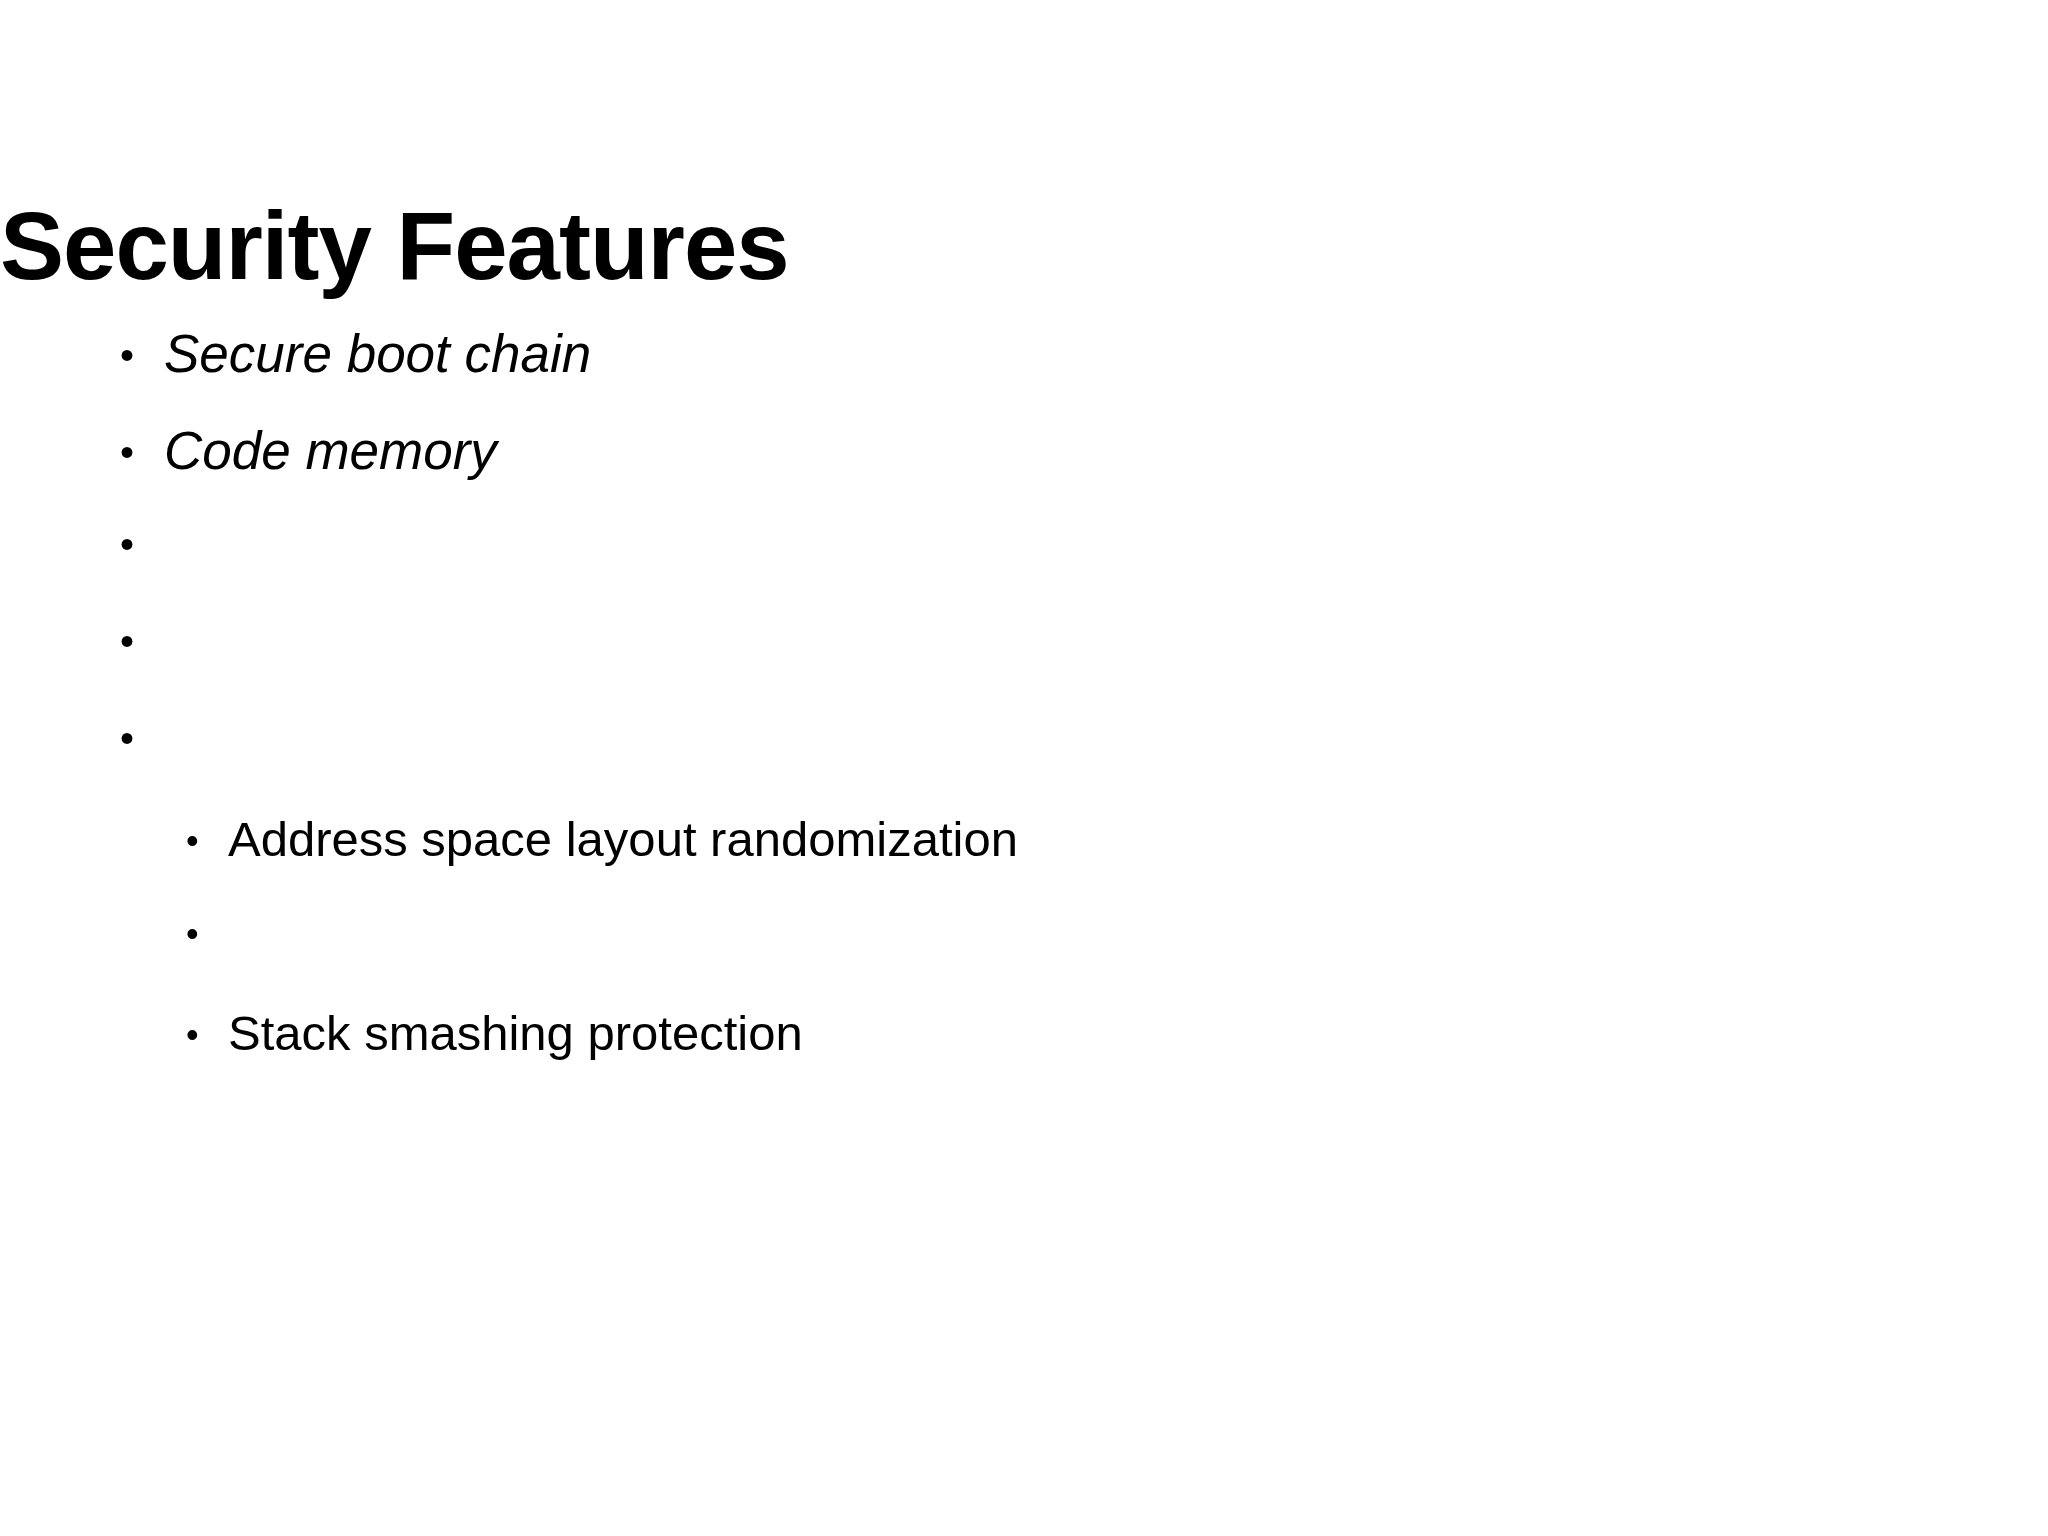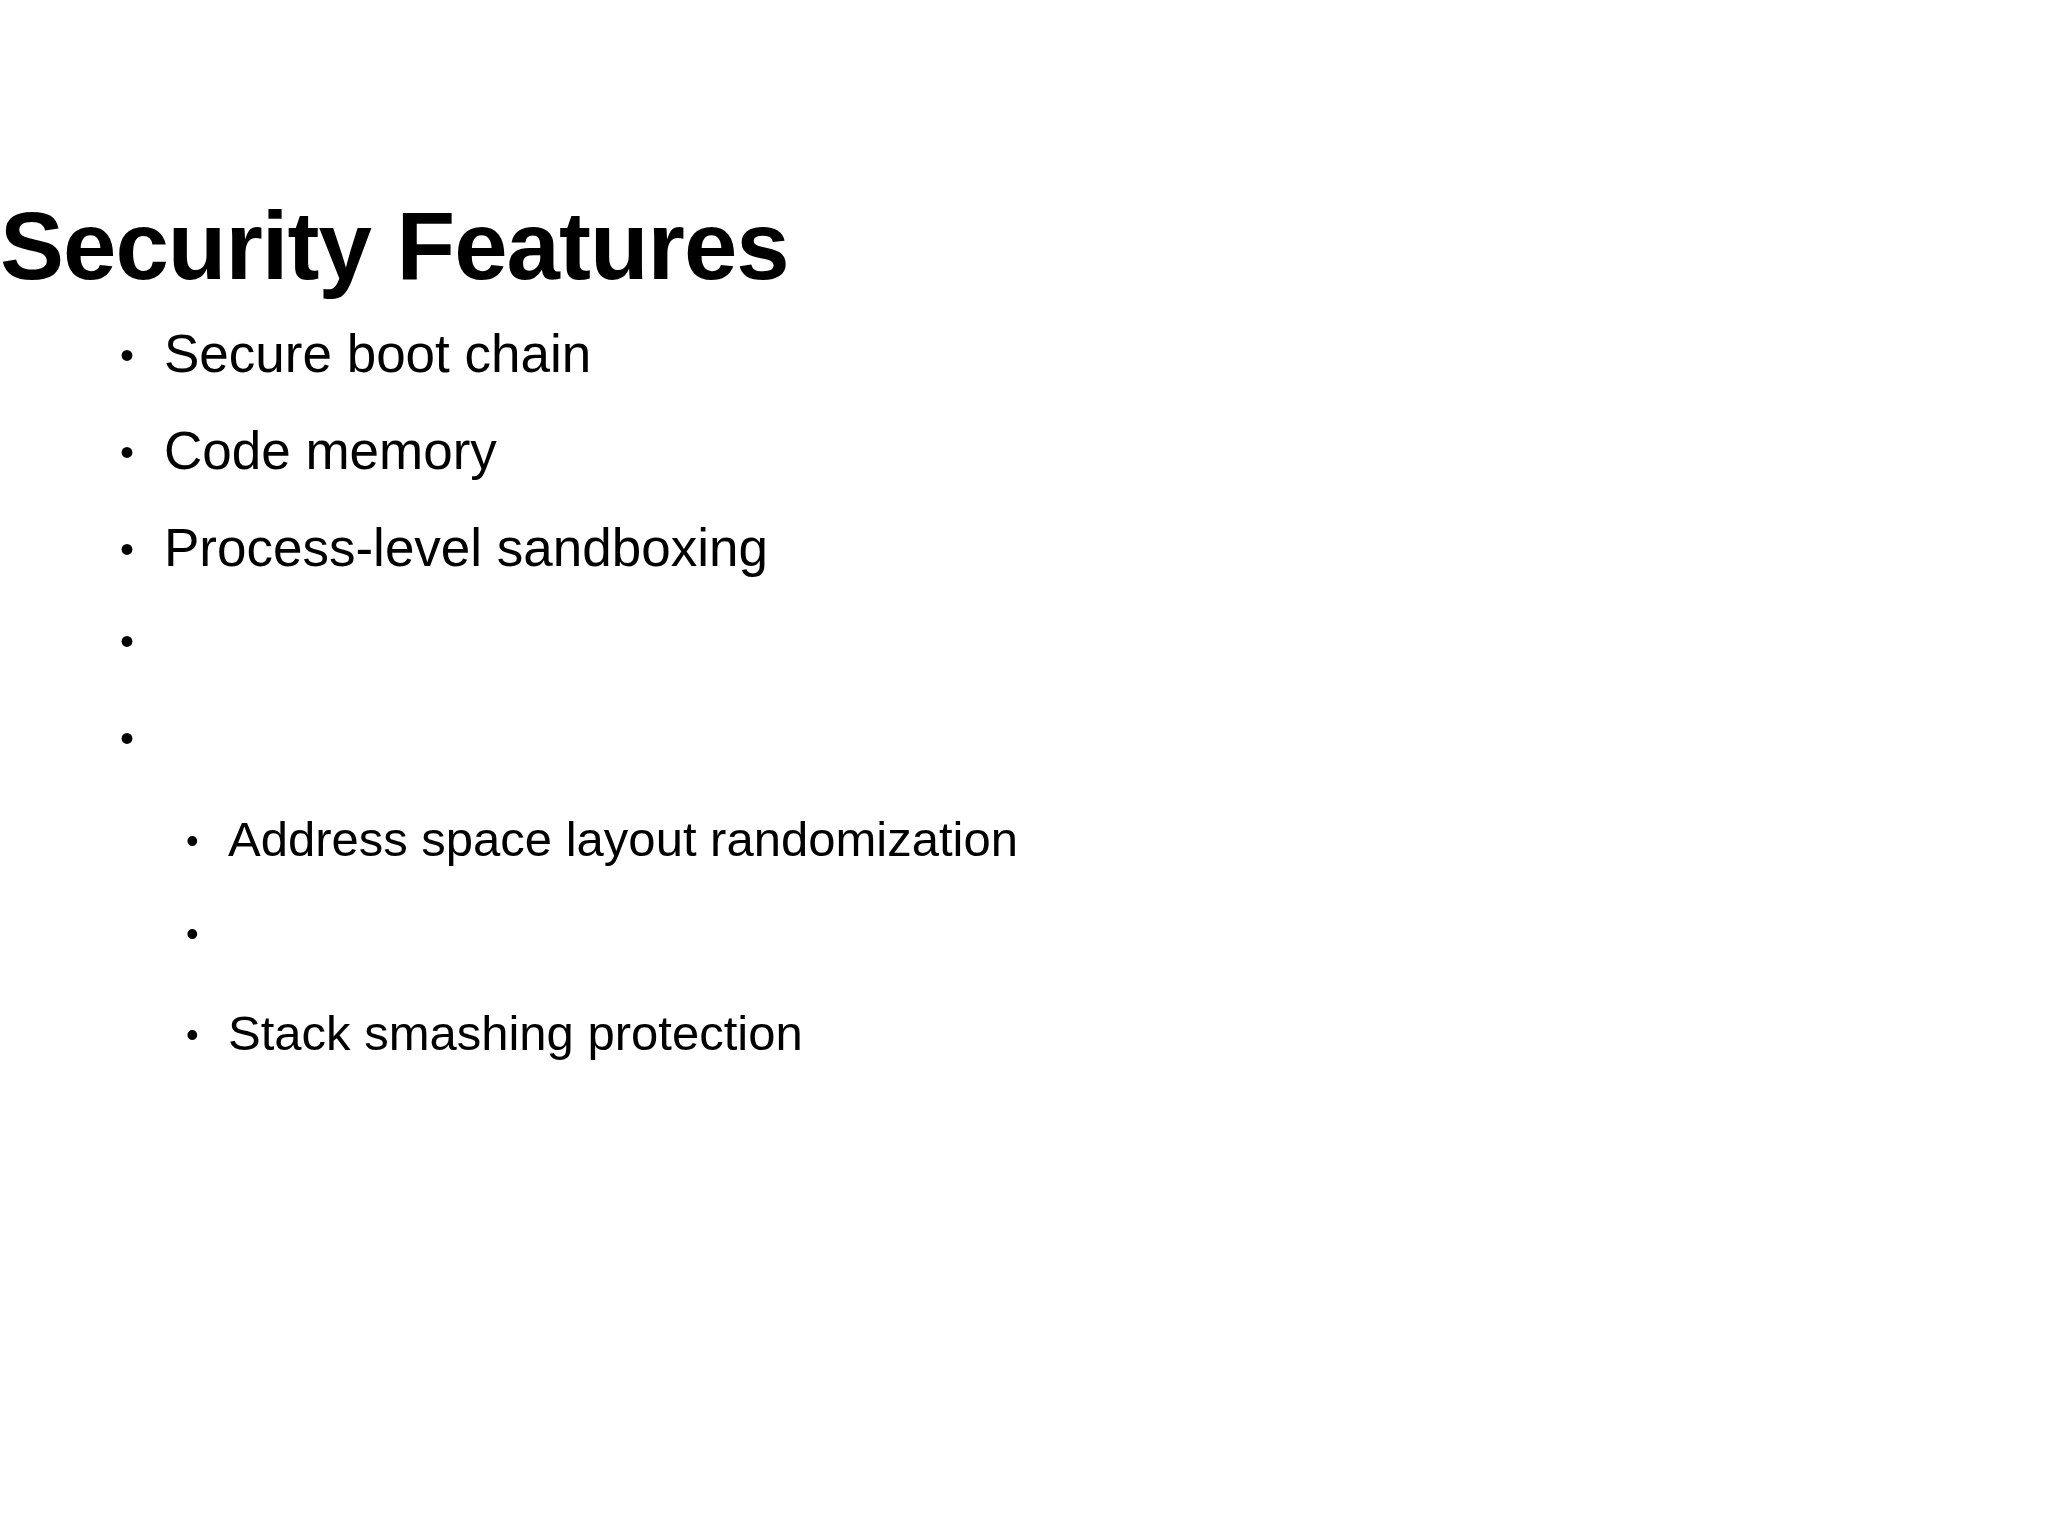--- a/index.html
+++ b/index.html
@@ -63,20 +63,21 @@
     width: 44px;
     font-size: 40px;
     line-height: 97px;
     text-align: left;
     position: relative;
     top: -3px;
   }
 
   .bullet-item .bullet-text {
     flex: 0 0 auto;
+    font-style: italic;
   }
 
   .sub-list {
     list-style: none;
     margin: 0;
     padding: 0;
     position: absolute;
     left: 66px;
     top: 486px;
     width: 1800px;
@@ -122,21 +123,20 @@
       <span class="bullet-text">Secure boot chain</span>
     </li>
 
     <li class="bullet-item">
       <span class="bullet-glyph">•</span>
       <span class="bullet-text">Code memory</span>
     </li>
 
     <li class="bullet-item">
       <span class="bullet-glyph">•</span>
-      <span class="bullet-text">Process-level sandboxing</span>
     </li>
 
     <li class="bullet-item">
       <span class="bullet-glyph">•</span>
     </li>
 
     <li class="bullet-item">
       <span class="bullet-glyph">•</span>
     </li>
 

